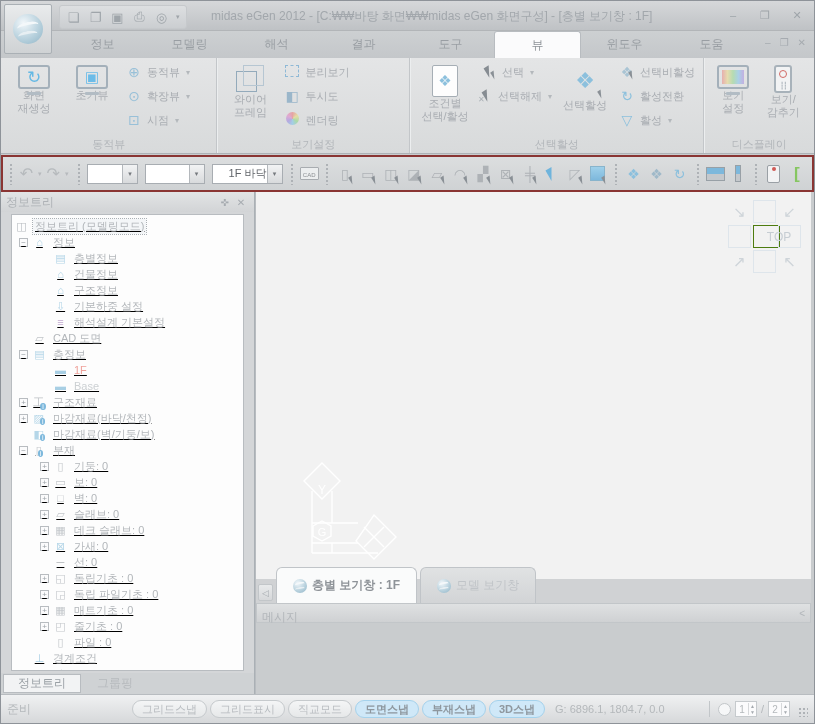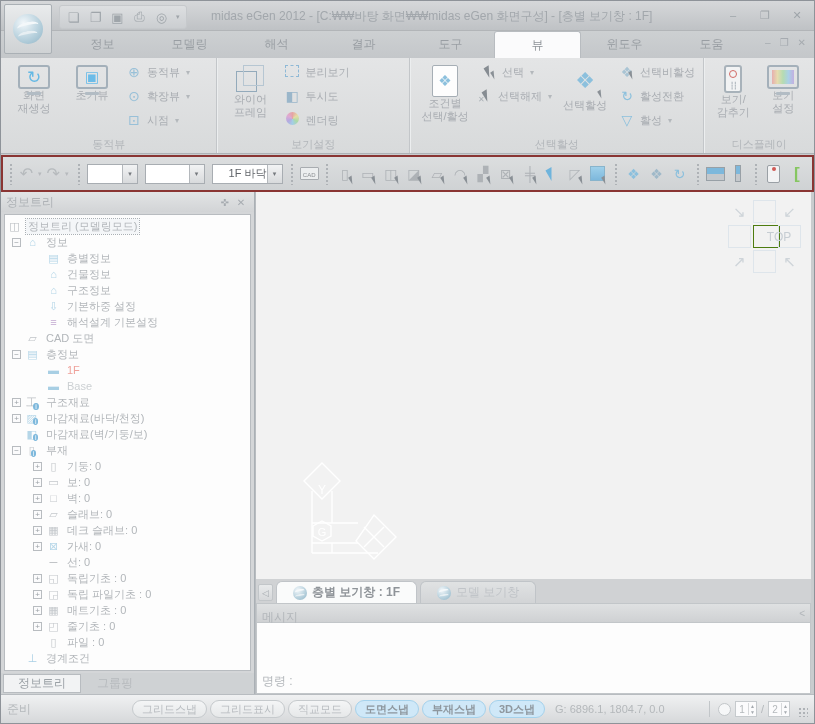--- a/index.html
+++ b/index.html
@@ -152,21 +152,21 @@
     transform:translateX(-50%); width:4px; height:4px; border-radius:50%; background:#d05a56; }
   [data-icon="green-bracket-icon"]::before { content:"["; color:#86c661; font-weight:bold; font-size:17px; }
 
   
   .leftpanel { position:absolute; top:191px; left:0; width:254px; bottom:29px;
     background:#d4d6d8; border-right:1px solid #aab0b5; display:flex; flex-direction:column; }
   .lp-header { height:20px; display:flex; align-items:center; padding:0 5px;
     background:linear-gradient(#e2e4e5,#d2d4d6); font-size:12px; color:#aeb2b6; }
   .lp-title { flex:1; }
   .lp-btn { width:16px; text-align:center; font-size:10px; color:#a6abb0; }
-  .tree { flex:1; margin:2px 3px; background:#fdfdfd; border:1px solid #b8bcc0; overflow:hidden; padding-top:3px; }
+  .tree { flex:1; margin:2px 10px; background:#fdfdfd; border:1px solid #b8bcc0; overflow:hidden; padding-top:3px;text-decoration:underline; }
   .trow { height:16px; display:flex; align-items:center; gap:4px; padding-left:2px; }
   .trow[data-level="1"] { padding-left:7px; }
   .trow[data-level="2"] { padding-left:28px; }
   .exp { width:9px; height:9px; border:1px solid #b8bcc0; background:#fbfbfc; font-size:8px;
     line-height:7px; text-align:center; color:#9aa0a5; flex:none; }
   .exp:empty { visibility:hidden; }
   .ti { width:15px; text-align:center; font-size:11px; color:#b5d6e8; flex:none; }
   .tlbl { font-size:11px; color:#b2b6ba; white-space:nowrap; padding:0 2px; }
   .trow[data-state="selected"] .tlbl { outline:1px dotted #aab0b5; background:#f4f6f8; }
   .trow[data-state="current"] .tlbl { color:#efa29b; }
@@ -211,21 +211,21 @@
   .cp { display:flex; align-items:center; justify-content:center; font-size:15px; color:#ced4d9; }
   .cp:empty { border:1px solid #dee5eb; }
   .cp-c { border:1px solid #4d7c0f; font-size:12px; color:#c6cdd3;padding-left:25px; }
   .ucs { position:absolute; left:26px; bottom:14px; }
 
   
   .viewtabs { position:absolute; top:578px; left:254px; right:3px; height:24px;
     background:#d0d2d4; border-left:1px solid #b8bcc0; display:flex; align-items:flex-end; gap:3px; padding:0 2px; }
   .vscroll { width:15px; height:17px; margin-bottom:2px; display:flex; align-items:center; justify-content:center;
     font-size:9px; color:#a6abb0; border:1px solid #c2c6c9; background:linear-gradient(#e8eaeb,#d6d8da); border-radius:2px; }
-  .vtab { height:22px; display:flex; align-items:center; gap:5px; padding:0 16px;
+  .vtab { height:36px; display:flex; align-items:center; gap:5px; padding:0 16px;
     border:1px solid #c0c4c8; border-bottom:none; border-radius:6px 6px 0 0;
     background:linear-gradient(#e0e2e3,#d2d4d6); font-size:12px; color:#c0c4c8; }
   .vtab[data-active="true"] { background:#fafbfb; color:#8e9398; font-weight:bold; }
   .vtab .globe { width:14px; height:14px; }
   .vtab .globe::before { left:2px; top:3px; width:10px; height:3px; border-top-width:2px; }
   .vtab .globe::after { left:2px; top:8px; width:10px; height:2px; border-top-width:2px; }
 
   
   .msg { position:absolute; top:602px; left:254px; right:3px; bottom:29px;
     border-left:1px solid #b8bcc0; display:flex; flex-direction:column; }
@@ -423,28 +423,28 @@
           </div>
           </div>
       </div>
       <div class="rg-lbl">선택활성</div>
     </div>
     <div class="rgroup" style="width:110px;border-right:none;">
       <div class="rg-body">
         <div class="rb-host">
 
         <div class="rb-lg" style="width:50px;">
+            <span class="ric" data-icon="display-settings-icon"></span>
+            <span class="rl1">보기</span>
+            <span class="rl2">설정</span>
+          </div>
+            <div class="rb-lg" style="width:50px;">
             <span class="ric" data-icon="show-hide-icon"></span>
             <span class="rl1">보기/</span>
             <span class="rl2">감추기</span>
-          </div>
-            <div class="rb-lg" style="width:50px;">
-            <span class="ric" data-icon="display-settings-icon"></span>
-            <span class="rl1">보기</span>
-            <span class="rl2">설정</span>
           </div>
           </div>
       </div>
       <div class="rg-lbl">디스플레이</div>
     </div>
   </div>
 
   <div class="toolbar">
     <span class="grip"></span>
     <span class="tb-nav">
@@ -738,23 +738,20 @@
           <span>모델 보기창</span>
         </div>
       </span>
   </div>
 
   <div class="msg">
     <div class="msg-header">
       <span class="msg-title">메시지</span>
       <span class="msg-collapse">&lt;</span>
     </div>
-    <div class="msg-body">
-      <span class="cmd">명령 :</span>
-    </div>
   </div>
 
   <div class="statusbar">
     <span class="sb-ready">준비</span>
     <span class="sb-toggles">
 
     <span class="stog">그리드스냅</span>
         <span class="stog">그리드표시</span>
         <span class="stog">직교모드</span>
         <span class="stog" data-active="true">도면스냅</span>

